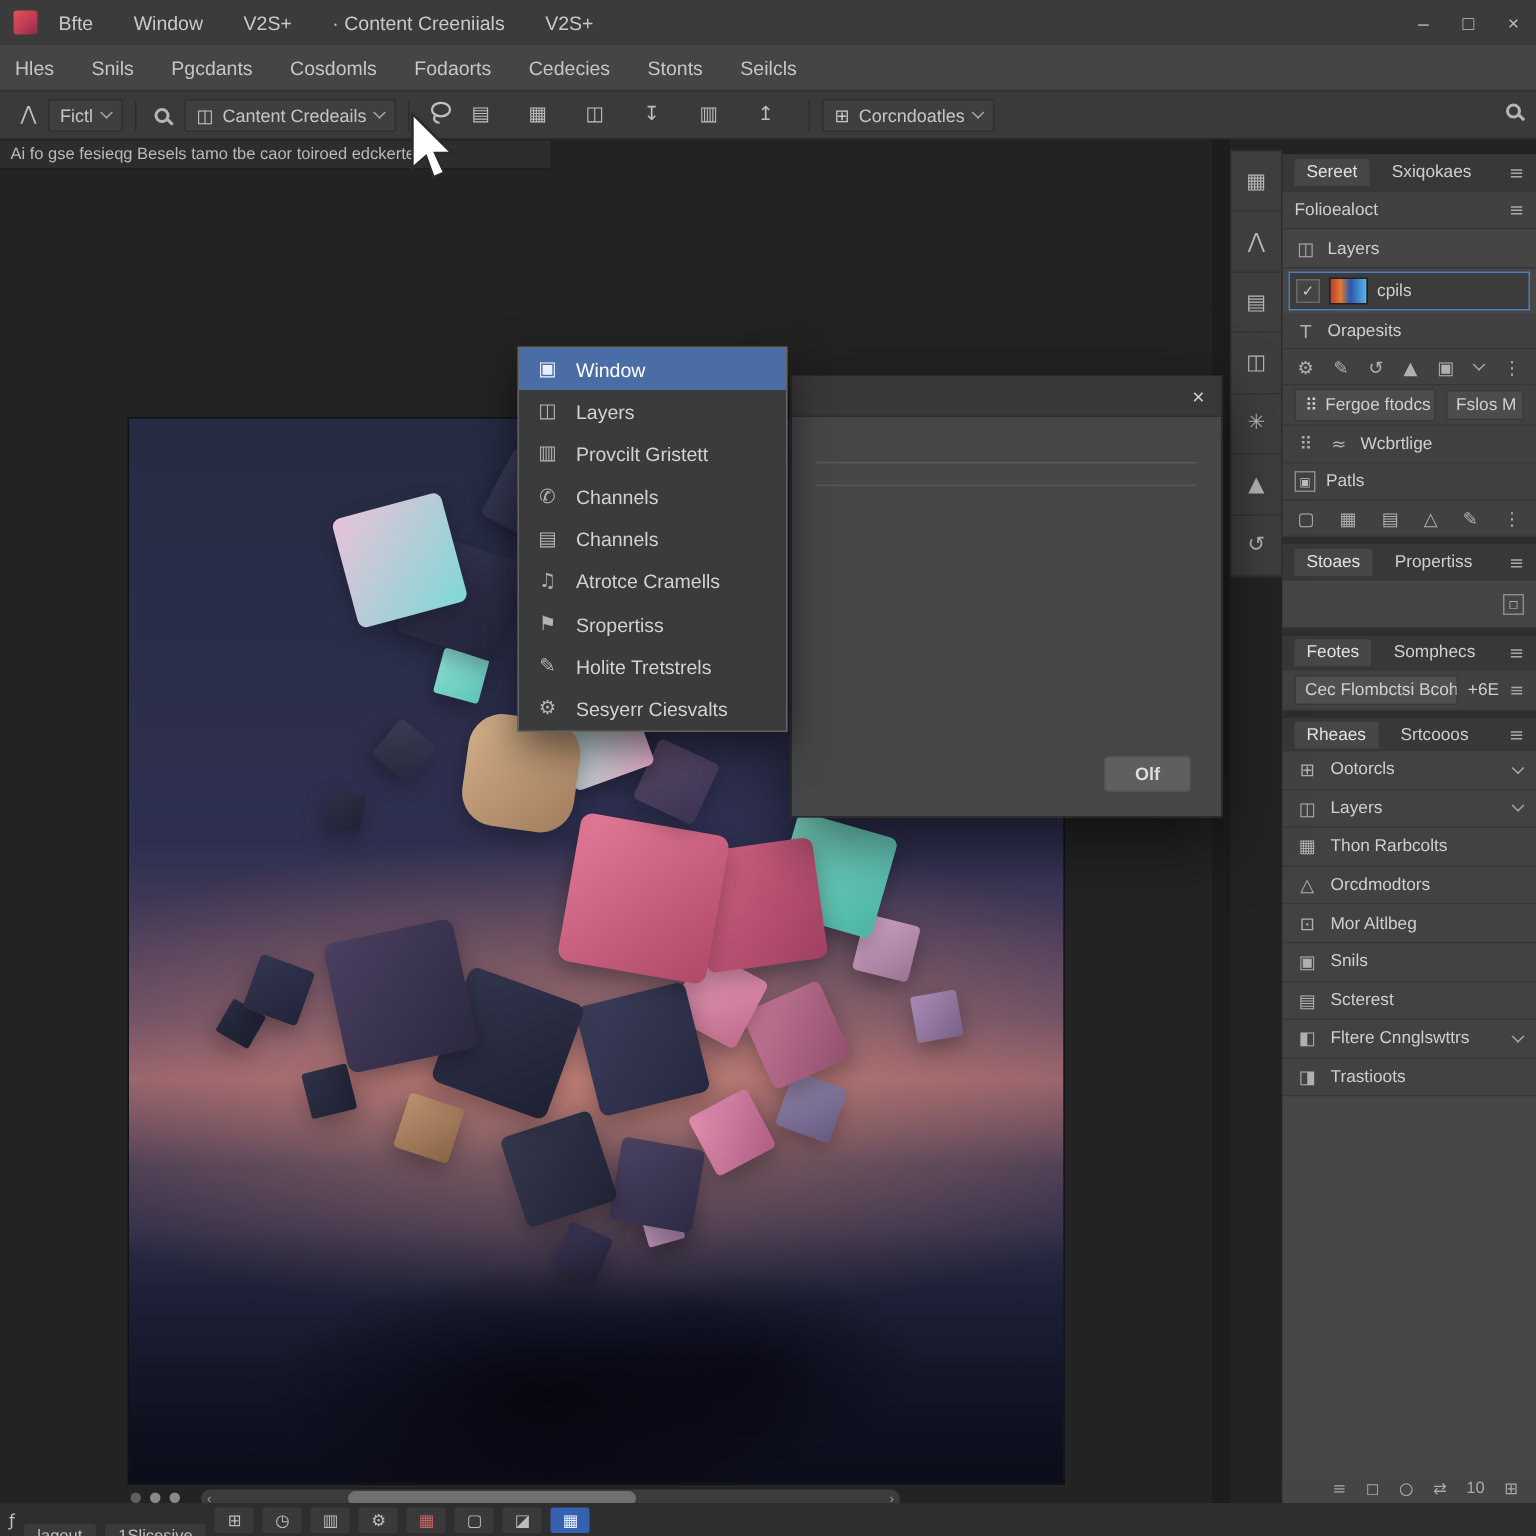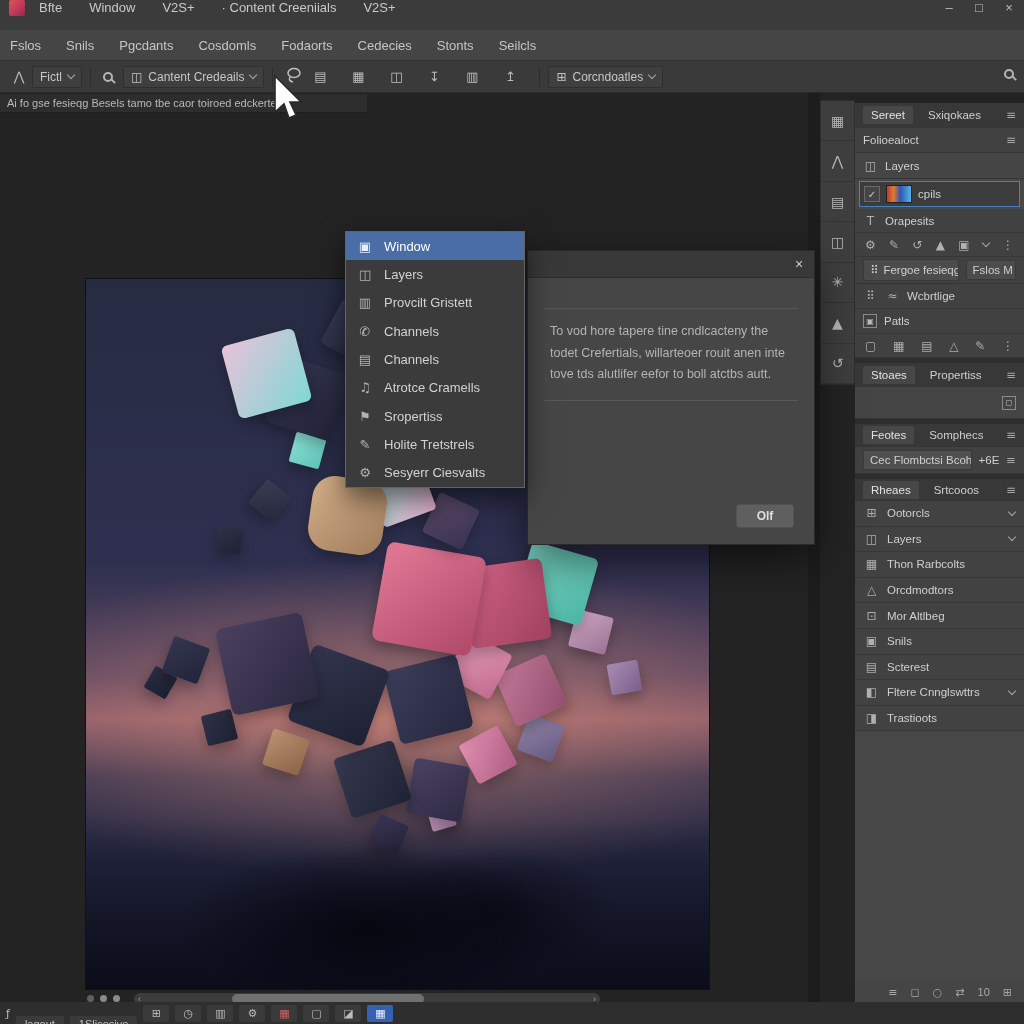--- a/index.html
+++ b/index.html
@@ -3,21 +3,21 @@
 <meta charset="utf-8">
 <style>
   * { box-sizing: border-box; margin: 0; padding: 0; }
   html,body { width:1024px; height:1024px; }
   body { position:relative; background:#232323; overflow:hidden;
          font-family:"Liberation Sans", sans-serif; color:#c8c8c8; }
   .icon { font-family:"DejaVu Sans", sans-serif; font-style:normal; }
 
   
   .titlebar { position:absolute; left:0; top:0; width:1024px; height:30px;
-    background:#3b3b3b; display:flex; font-size:13px; color:#c9c9c9; }
+    background:#3b3b3b; display:flex; align-items:center; font-size:13px; color:#c9c9c9; }
   .app-icon { width:16px; height:16px; margin:0 14px 0 9px; border-radius:2px;
     background:linear-gradient(135deg,#e05555 0%,#c03a58 55%,#8c2c48 100%); }
   .t-item { margin-right:27px; white-space:nowrap; }
   .win-controls { margin-left:auto; display:flex; gap:0; }
   .win-controls span { width:30px; text-align:center; font-size:13px; color:#bdbdbd; cursor:default; }
 
   
   .menubar { position:absolute; left:0; top:30px; width:1024px; height:31px;
     background:#454545; border-bottom:1px solid #2e2e2e; display:flex; align-items:center;
     gap:25px; padding-left:10px; font-size:13px; color:#c6c6c6; }
@@ -166,21 +166,21 @@
   <span class="t-item">· Content Creeniials</span>
   <span class="t-item">V2S+</span>
   <div class="win-controls">
     <span>–</span>
     <span>□</span>
     <span>×</span>
   </div>
 </div>
 
 <div class="menubar">
-  <span>Fslos</span>
+  <span>Hles</span>
   <span>Snils</span>
   <span>Pgcdants</span>
   <span>Cosdomls</span>
   <span>Fodaorts</span>
   <span>Cedecies</span>
   <span>Stonts</span>
   <span>Seilcls</span>
 </div>
 
 <div class="toolbar">
@@ -306,21 +306,20 @@
     <span class="icon">⚙</span>
     <span>Sesyerr Ciesvalts</span>
   </div>
 </div>
 
 <div class="dialog">
   <div class="dlg-head">
     <span class="dlg-close">×</span>
   </div>
   <div class="dlg-div d1"></div>
-  <div class="dlg-body">To vod hore tapere tine cndlcacteny the todet Crefertials, willarteoer rouit anen inte tove tds alutlifer eefor to boll atctbs autt.</div>
   <div class="dlg-div d2"></div>
   <div class="dlg-action">Olf</div>
 </div>
 
 <div class="iconstrip">
   <div class="cell icon">▦</div>
   <div class="cell icon">⋀</div>
   <div class="cell icon">▤</div>
   <div class="cell icon">◫</div>
   <div class="cell icon">✳</div>
@@ -363,21 +362,21 @@
     <span class="icon">↺</span>
     <span class="icon">▲</span>
     <span class="icon">▣</span>
     <span class="chev"></span>
     <span class="icon">⋮</span>
   </div>
 
   <div class="p-row" style="height:27px">
     <span class="btn-sm">
       <span class="icon">⠿</span>
-      <span>Fergoe fesieqg</span>
+      <span>Fergoe ftodcs</span>
     </span>
     <span class="btn-sm" style="margin-left:auto">
       <span>Fslos M</span>
     </span>
   </div>
 
   <div class="nav-row">
     <span class="ic-sm icon">⠿</span>
     <span class="ic-sm icon">≈</span>
     <span>Wcbrtlige</span>

